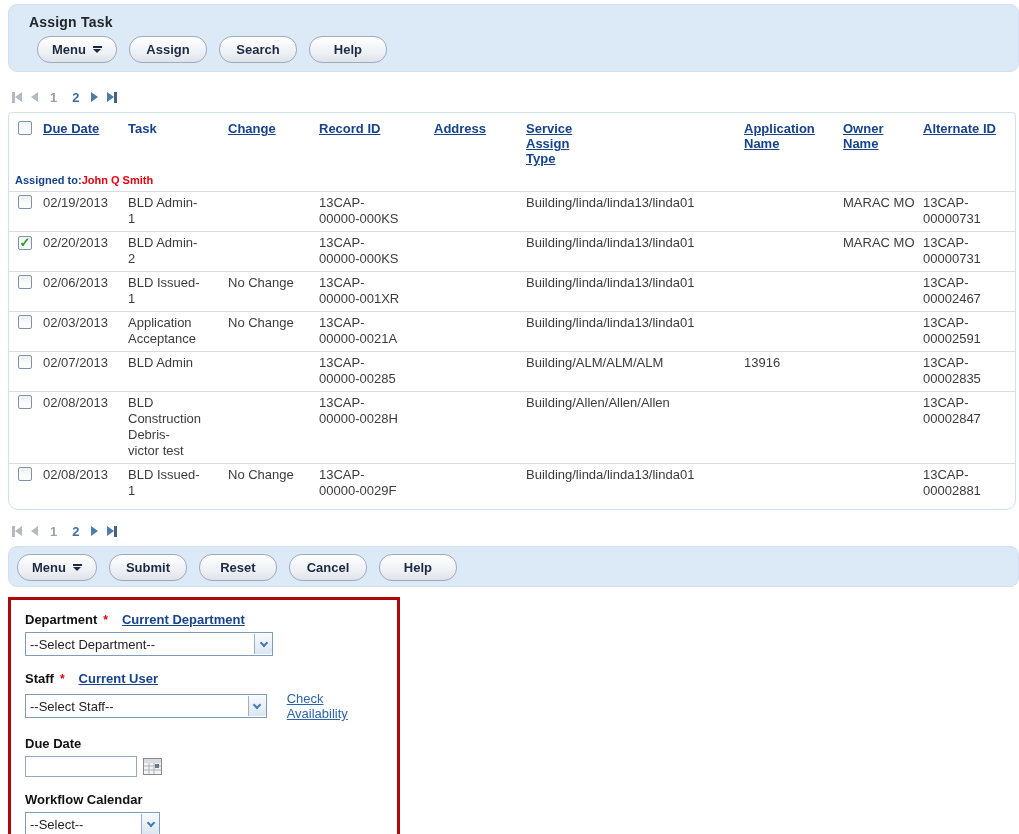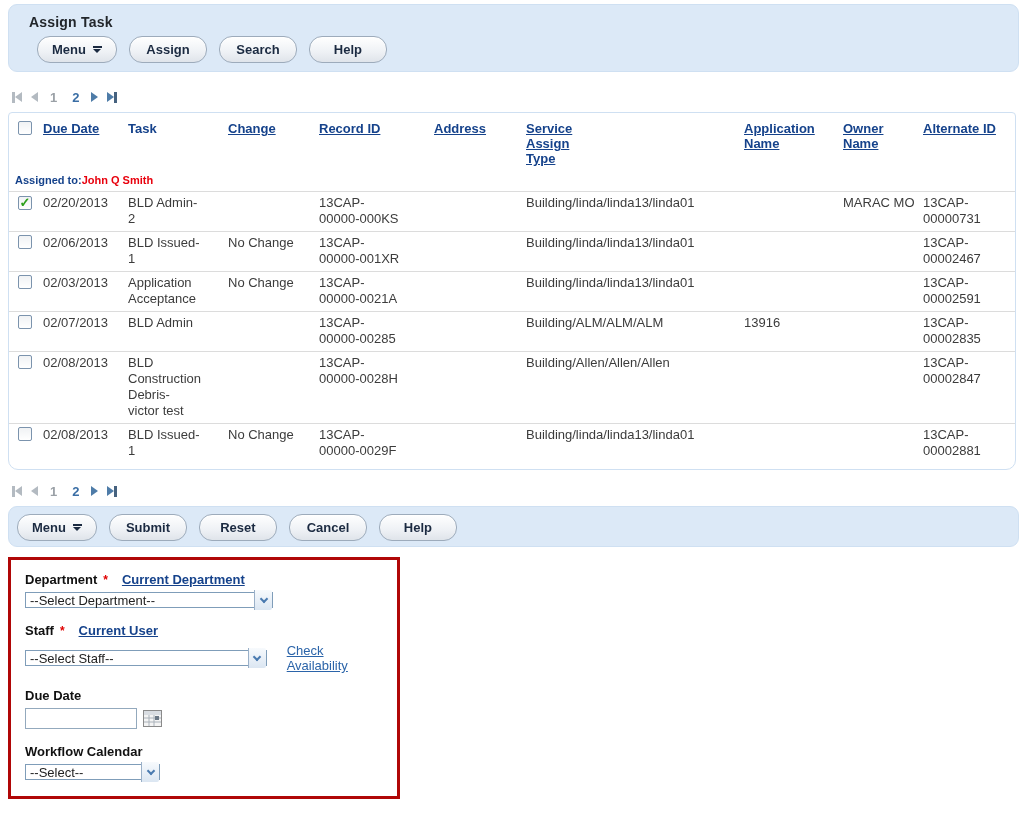--- a/index.html
+++ b/index.html
@@ -66,21 +66,21 @@
 
   
   .form-box { margin:10px 0 0 8px; width:392px; border:3px solid #b00707;
     padding:12px 12px 14px 14px; background:#fff; }
   .fgroup { margin-bottom:15px; }
   .fgroup:last-child { margin-bottom:2px; }
   .flabel-row { display:flex; align-items:baseline; gap:6px; margin-bottom:5px; }
   .flabel { font-size:13px; font-weight:bold; color:#111; }
   .req { color:#e00000; font-size:12px; font-weight:bold; }
   .flink { font-size:13px; font-weight:bold; color:#15428b; text-decoration:underline; cursor:pointer; margin-left:8px; }
-  .select { display:flex; align-items:center; height:16px; border:1px solid #7f9db9;
+  .select { display:flex; align-items:center; height:24px; border:1px solid #7f9db9;
     background:#fff; cursor:pointer; position:relative; }
   .select-text { flex:1; font-size:13px; color:#222; padding-left:4px; overflow:hidden; white-space:nowrap; }
   .select-arrow { width:18px; height:20px; border-left:1px solid #9ab0c8; border-radius:0 2px 2px 0;
     background:linear-gradient(#f7fafd,#dbe6f2); display:flex; align-items:center; justify-content:center; }
   .chev { width:6px; height:6px; border-right:2px solid #4a7ab0; border-bottom:2px solid #4a7ab0;
     transform:rotate(45deg); margin-top:-3px; }
   .w248 { width:248px; } .w135 { width:135px; }
   .inline-row { display:flex; align-items:center; gap:20px; }
   .avail-link { font-size:13px; color:#2b64a9; text-decoration:underline; cursor:pointer; }
   .text-input { width:112px; height:21px; border:1px solid #93a9bd; font-size:13px; padding:0 3px;
@@ -153,20 +153,35 @@
         <th><span class="sortable">Alternate ID</span></th>
       </tr>
     </thead>
     <tbody>
       <tr class="group-row">
         <td colspan="10"><span>Assigned to:</span><span class="group-name">John Q Smith</span></td>
       </tr>
     </tbody>
     <tbody class="rows">
         <tr>
+          <td class="cb-cell"><span class="checkbox"></span></td>
+          <td class="nowrap">02/19/2013</td>
+          <td class="pre">BLD Admin-
+1</td>
+          <td></td>
+          <td class="pre">13CAP-
+00000-000KS</td>
+          <td></td>
+          <td>Building/linda/linda13/linda01</td>
+          <td></td>
+          <td>MARAC MO</td>
+          <td class="pre">13CAP-
+00000731</td>
+        </tr>
+        <tr>
           <td class="cb-cell"><span class="checkbox">✓</span></td>
           <td class="nowrap">02/20/2013</td>
           <td class="pre">BLD Admin-
 2</td>
           <td></td>
           <td class="pre">13CAP-
 00000-000KS</td>
           <td></td>
           <td>Building/linda/linda13/linda01</td>
           <td></td>

